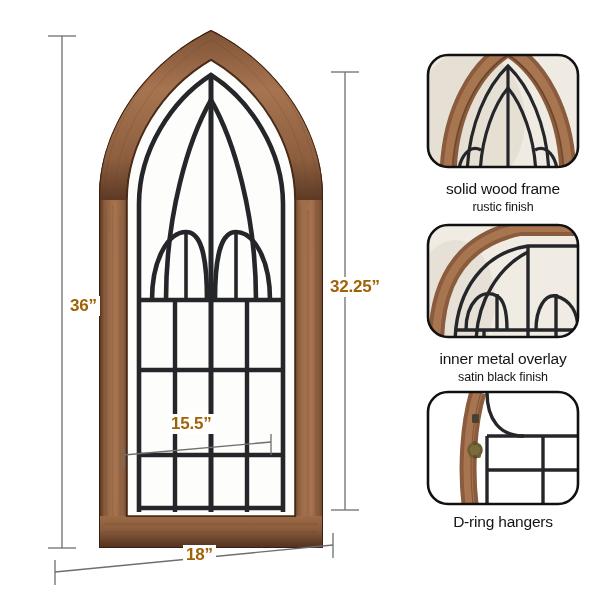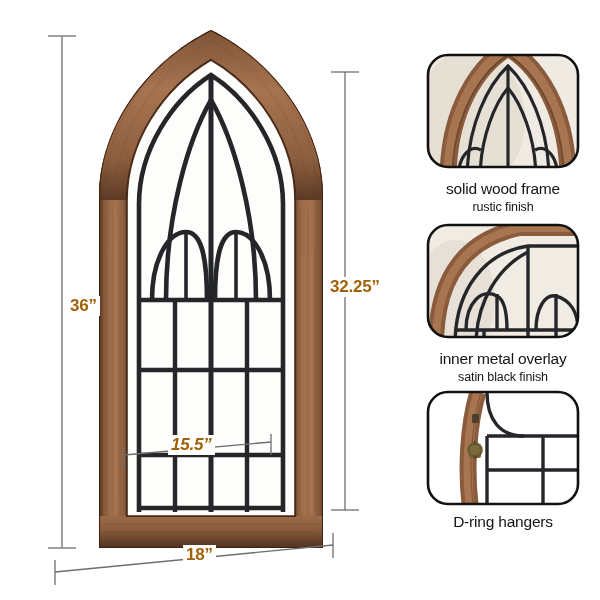--- a/index.html
+++ b/index.html
@@ -336,21 +336,21 @@
         </g>
       </g>
       <rect x="428" y="392" width="150" height="112" rx="20" ry="20" fill="none" stroke="#111111" stroke-width="2.6"></rect>
     </g>
   </svg>
 
   <div class="dim-text" style="left:38px; top:296px;margin-left:29px;">36”</div>
 
   <div class="dim-text" style="left:327px; top:277px;">32.25”</div>
 
-  <div class="dim-text" style="left:168px; top:435px;font-style:italic;">15.5”</div>
+  <div class="dim-text" style="left:168px; top:414px;">15.5”</div>
 
   <div class="dim-text" style="left:183px; top:545px;">18”</div>
 
   <div class="callout-title" style="left:403px; top:180px;">solid wood frame</div>
   <div class="callout-sub" style="left:403px; top:200px;">rustic finish</div>
 
   <div class="callout-title" style="left:403px; top:350px;">inner metal overlay</div>
   <div class="callout-sub" style="left:403px; top:370px;">satin black finish</div>
 
   <div class="callout-title" style="left:403px; top:513px;">D-ring hangers</div>

